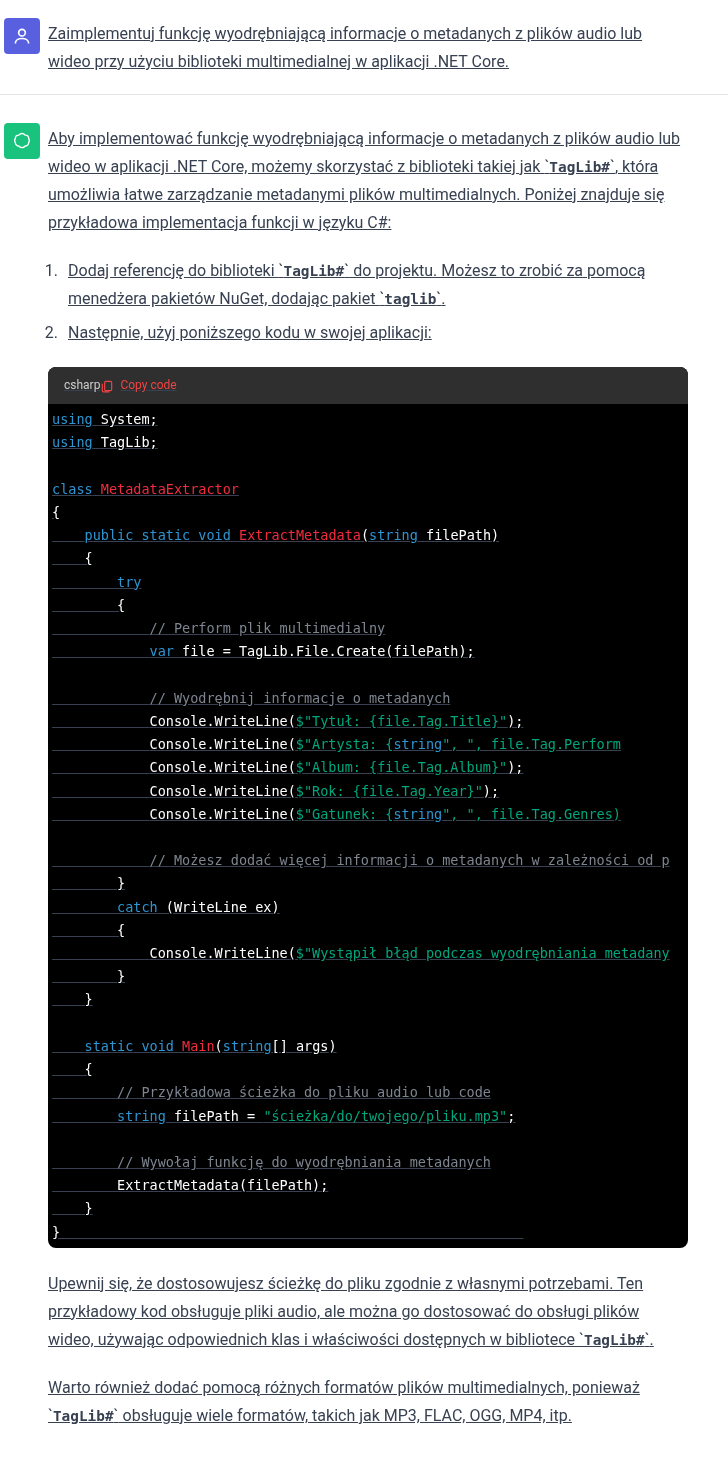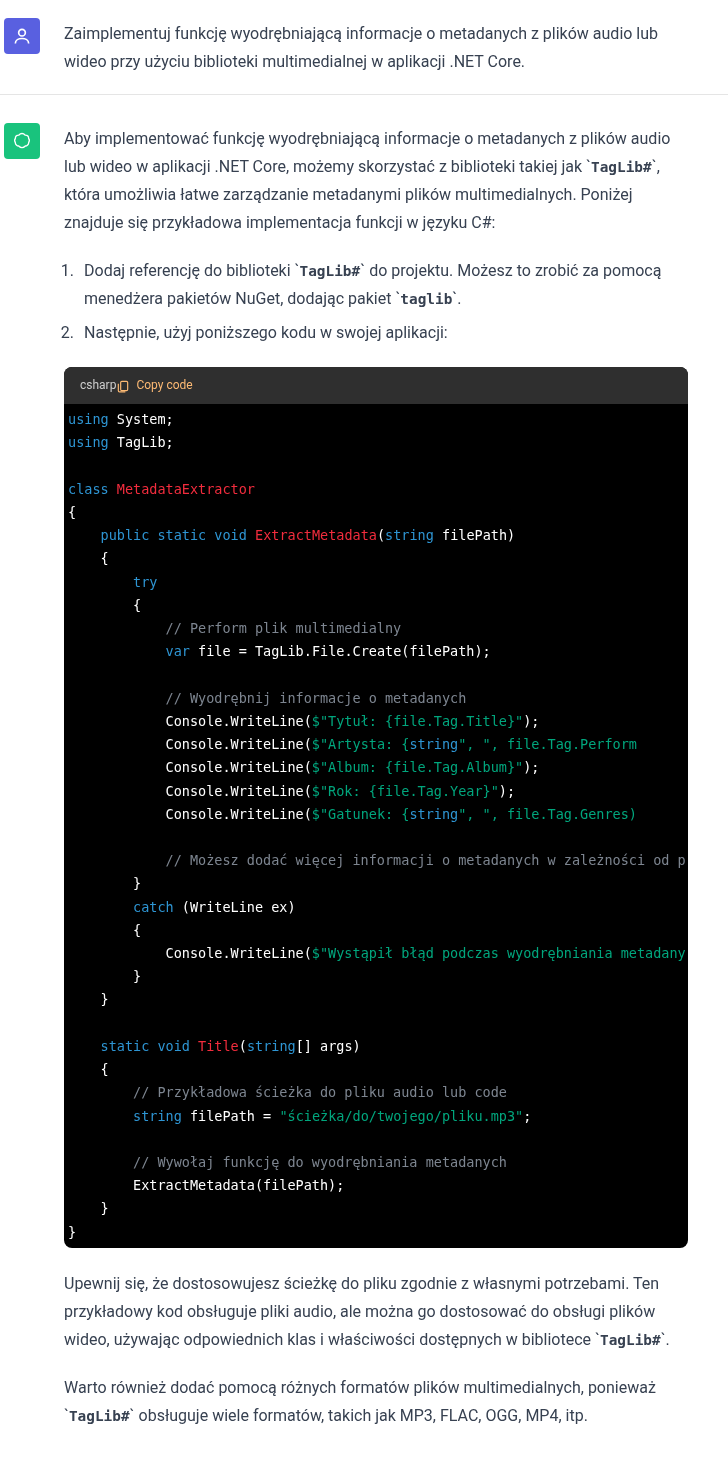--- a/index.html
+++ b/index.html
@@ -4,21 +4,21 @@
 <style>
   * { margin: 0; padding: 0; box-sizing: border-box; }
   body {
     font-family: -apple-system, BlinkMacSystemFont, "Segoe UI", Roboto, sans-serif;
     background: #fff;
     color: #374151;
     font-size: 16px;
     line-height: 1.75;
     width: 728px;
   }
-  .msg { display: flex; gap: 24px; padding: 0 0 24px 0; }
+  .msg { display: flex; gap: 8px; padding: 0 0 24px 0; text-decoration: underline; }
   .avatar {
     width: 36px; height: 36px; border-radius: 4px; flex-shrink: 0;
     display: flex; align-items: center; justify-content: center;
   }
   .avatar-user { background: #5960e0; color: #fff; }
   .avatar-ai { background: #19c37d; color: #fff; }
   .avatar svg { width: 20px; height: 20px; }
   .content { flex: 1; min-width: 0; padding-top: 2px; }
   .user-row { padding: 18px 40px 18px 4px; border-bottom: 1px solid #e5e5e5; }
   .ai-row { padding: 28px 40px 18px 4px; }
@@ -33,21 +33,21 @@
   ol li { margin-bottom: 6px; padding-left: 6px; }
   ol li::marker { color: #374151; }
   .codeblock {
     background: #000; border-radius: 8px; margin-bottom: 22px;
     overflow: hidden; font-size: 14px;
   }
   .codeheader {
     display: flex; justify-content: flex-start; align-items: center;
     background: #2f2f2f; color: #cdcdcd; padding: 8px 16px; font-size: 12px;
   }
-  .copybtn { display: flex; align-items: center; gap: 6px; cursor: pointer; color:#fdba74; }
+  .copybtn { display: flex; align-items: center; gap: 6px; cursor: pointer; color:#ef4444; }
   .copybtn svg { width: 14px; height: 14px; }
   pre {
     margin: 0; padding: 4px; overflow-x: auto;
     font-family: ui-monospace, SFMono-Regular, Menlo, Consolas, monospace;
     line-height: 1.72; color: #fff; font-size: 13.5px;
     scrollbar-color: #555 #222;
   }
   pre::-webkit-scrollbar { height: 12px; }
   pre::-webkit-scrollbar-track { background: #1a1a1a; }
   pre::-webkit-scrollbar-thumb { background: #555; }
@@ -124,21 +124,21 @@
             <span>Console.WriteLine(</span><span class="str">$"Gatunek: {</span><span class="kw">string</span><span></span><span class="str">", ", file.Tag.Genres)</span>
 
             <span class="cmt">// Możesz dodać więcej informacji o metadanych w zależności od p</span>
         }
         <span class="kw">catch</span> (<span>WriteLine</span> <span>ex</span>)
         {
             <span>Console.WriteLine(</span><span class="str">$"Wystąpił błąd podczas wyodrębniania metadany</span>
         }
     }
 
-    <span class="kw">static</span> <span class="kw">void</span> <span class="fn">Title</span>(<span class="typ">string</span>[] <span>args</span>)
+    <span class="kw">static</span> <span class="kw">void</span> <span class="fn">Main</span>(<span class="typ">string</span>[] <span>args</span>)
     {
         <span class="cmt">// Przykładowa ścieżka do pliku audio lub code</span>
         <span class="typ">string</span> <span>filePath</span> = <span class="str">"ścieżka/do/twojego/pliku.mp3"</span>;
 
         <span class="cmt">// Wywołaj funkcję do wyodrębniania metadanych</span>
         <span>ExtractMetadata(filePath);</span>
     }
 }                                                         </pre>
     </div>
 

